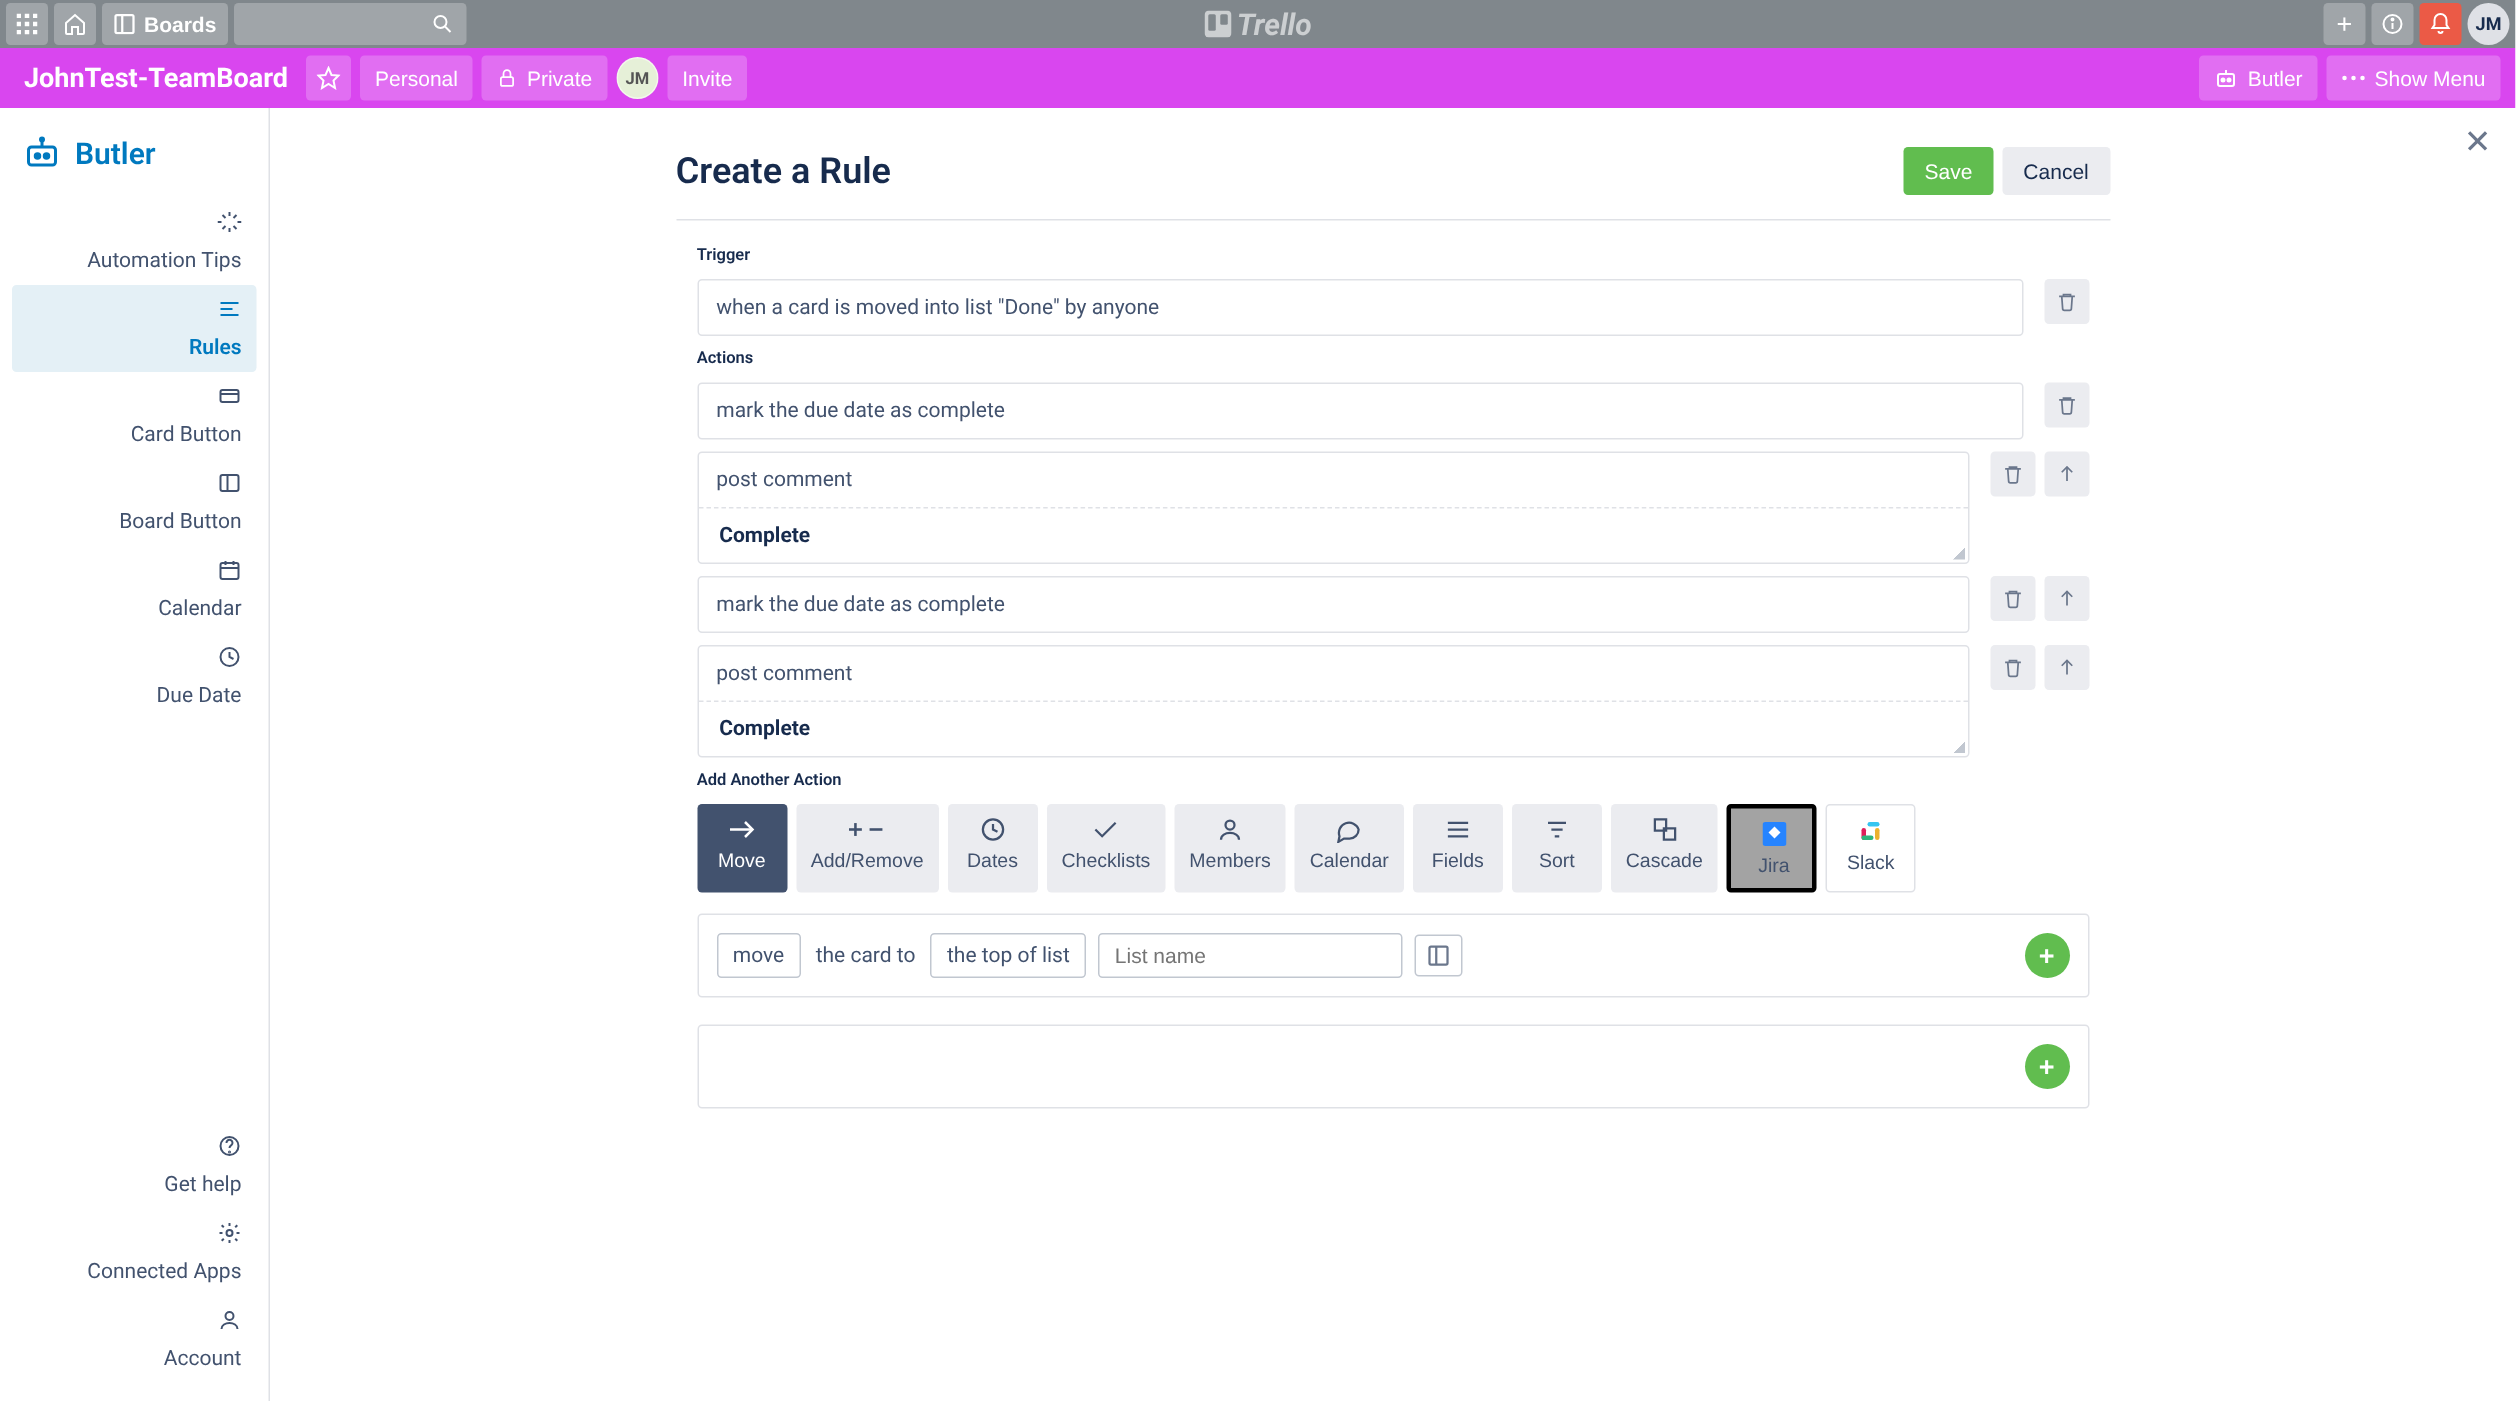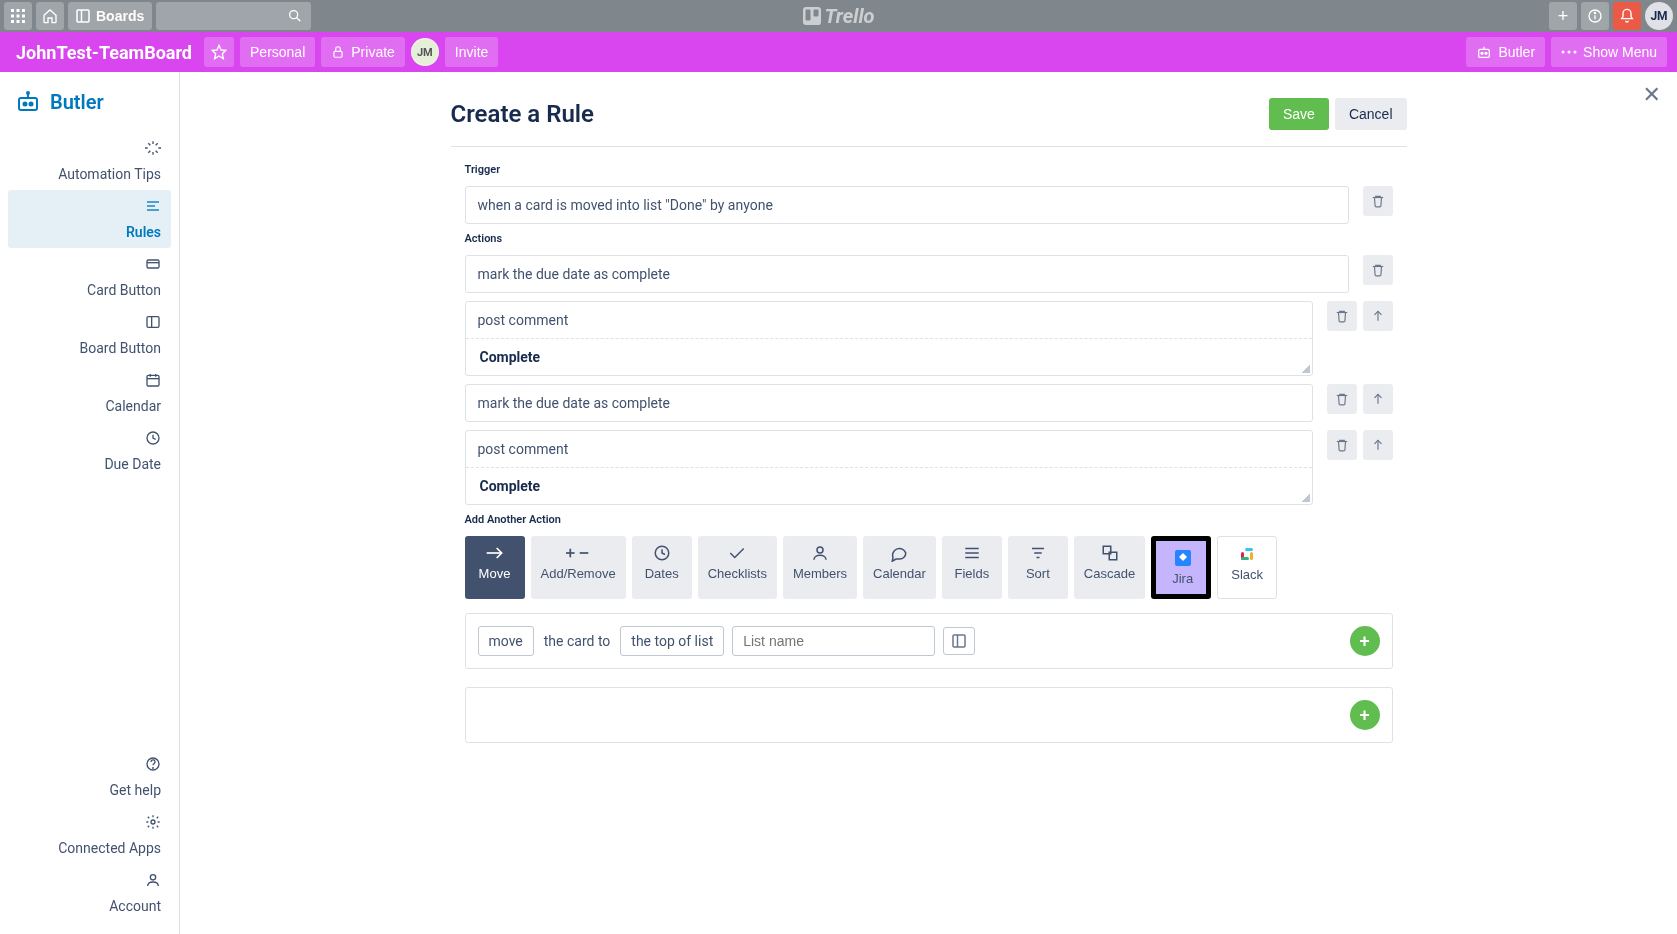--- a/index.html
+++ b/index.html
@@ -48,21 +48,21 @@
 .card-line { padding: 10px 12px; color: #42526e; font-size: 14px; }
 .card-sub { border-top: 1px dashed #dfe1e6; padding: 10px 14px; font-weight: 700; color: #172b4d; position: relative; }
 .card-sub::after { content: ""; position: absolute; right: 2px; bottom: 2px; width: 8px; height: 8px; background: linear-gradient(135deg, transparent 50%, #c1c7d0 50%); }
 .row-ctrls { display: flex; gap: 6px; }
 .sq { width: 30px; height: 30px; background: #ebecf0; border-radius: 3px; border: none; display: flex; align-items: center; justify-content: center; cursor: pointer; color: #6b778c; }
 
 .tabs { display: flex; gap: 6px; margin: 10px 0 14px; flex-wrap: wrap; }
 .tab { background: #ebecf0; border-radius: 3px; min-width: 60px; padding: 8px 10px; display: flex; flex-direction: column; align-items: center; gap: 4px; font-size: 13px; color: #42526e; cursor: pointer; border: none; }
 .tab.active { background: #42526e; color: #fff; }
 .tab .ticon { height: 18px; display: flex; align-items: center; justify-content: center; }
-.tab.jira { background: #c4b5fd; border: 5px solid #000000; padding-left: 13px; }
+.tab.jira { background: #a3a3a3; border: 3px solid #000000; padding-left: 13px; }
 .tab.slack { background: #fff; border: 1px solid #dfe1e6; }
 
 .builder { border: 1px solid #dfe1e6; border-radius: 3px; padding: 12px; display: flex; align-items: center; gap: 8px; }
 .chip { border: 1px solid #c1c7d0; border-radius: 3px; padding: 6px 10px; font-size: 14px; color: #42526e; background: #fff; cursor: pointer; }
 .chip.text { border: none; padding: 6px 2px; }
 .chip.input { color: #0369a1; min-width: 120px; }
 .chip.iconchip { padding: 6px 8px; }
 .addcircle { margin-left: auto; width: 30px; height: 30px; border-radius: 50%; background: #61bd4f; color: #fff; display: flex; align-items: center; justify-content: center; border: none; cursor: pointer; font-size: 18px; font-weight: 700; }
 
 svg { display: block; }

